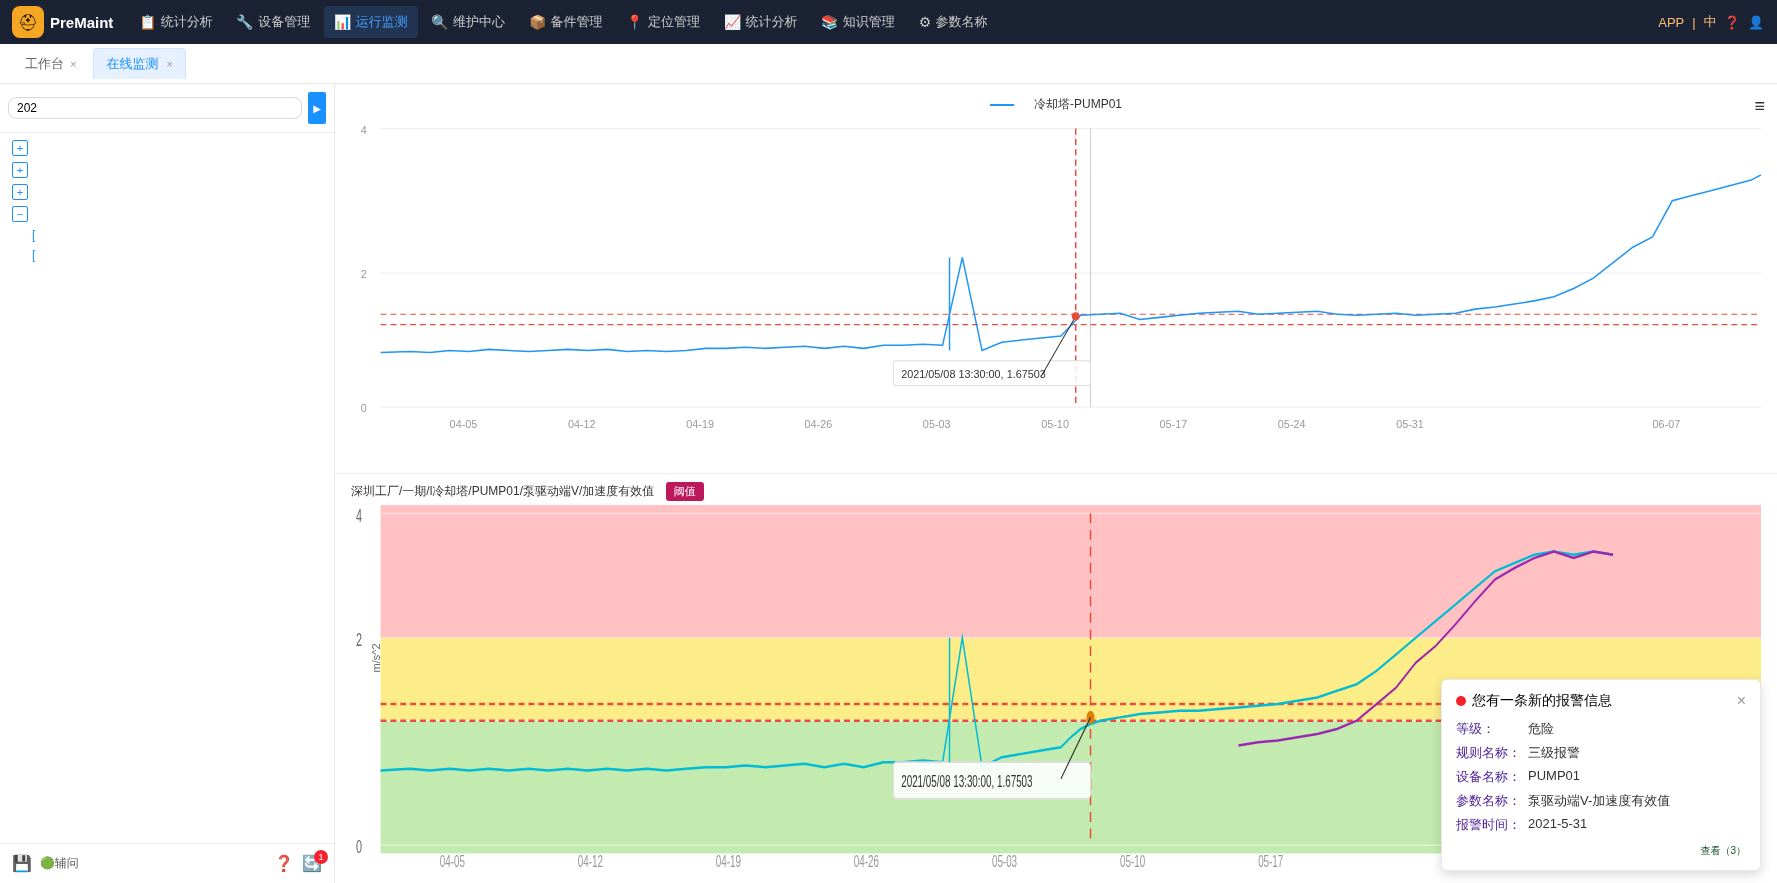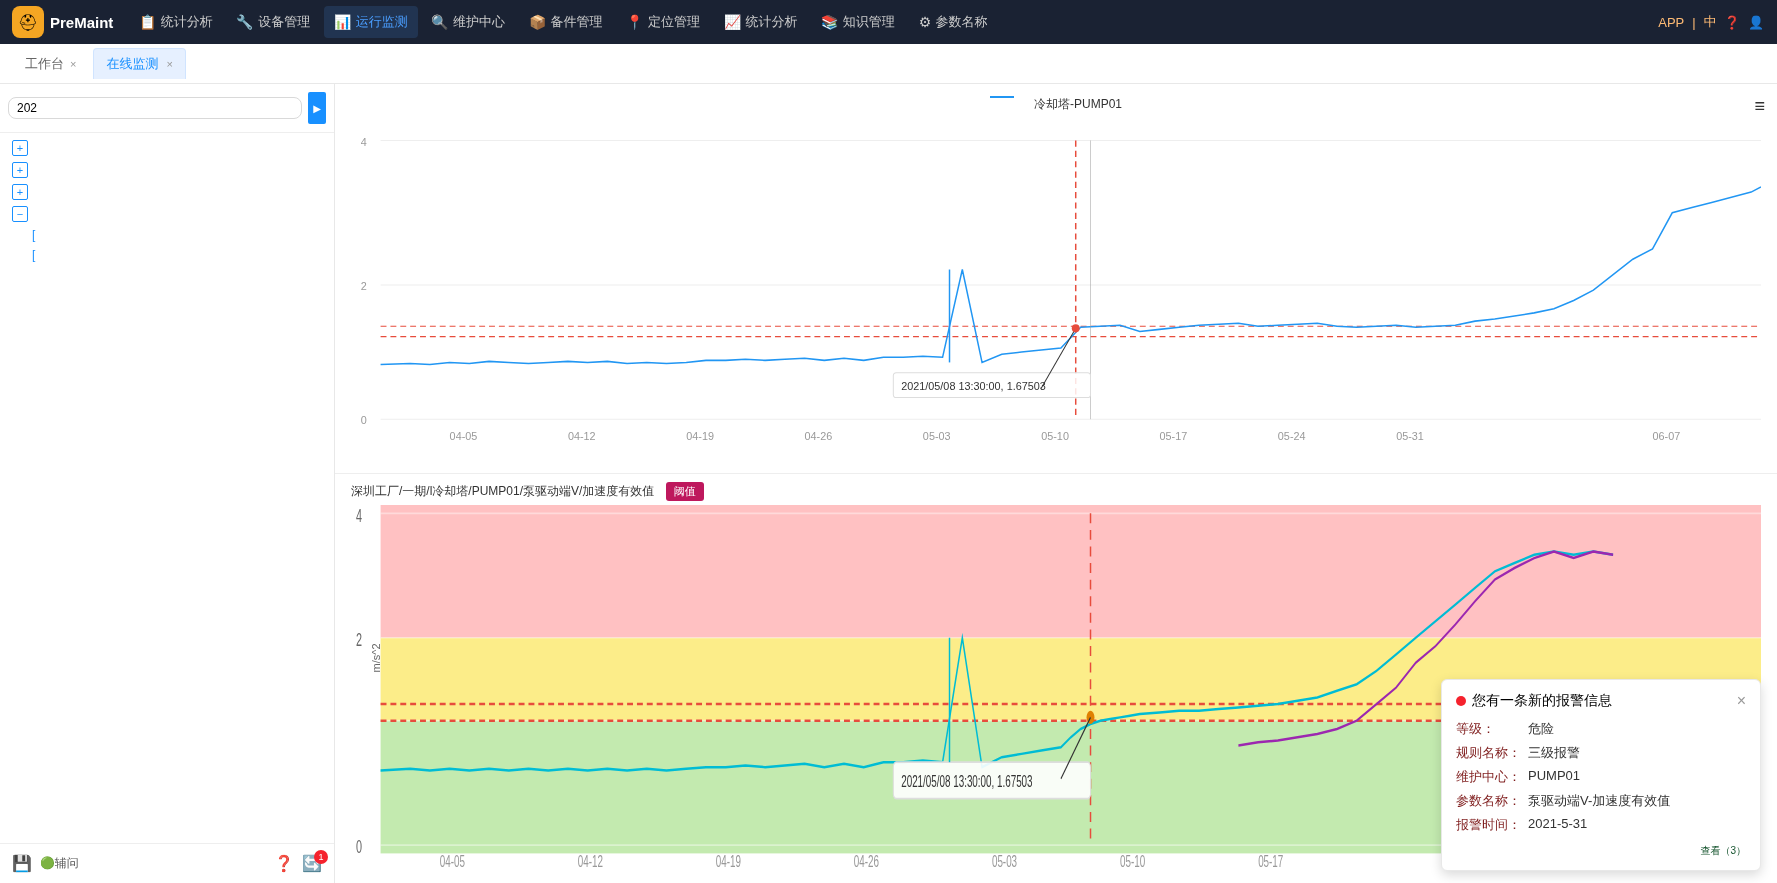--- a/index.html
+++ b/index.html
@@ -98,21 +98,21 @@
     
     .chart-area {
       flex: 1; display: flex; flex-direction: column; overflow: hidden; background: #fff;
     }
 
     
     .top-chart {
       height: 390px; position: relative; border-bottom: 1px solid #eee; padding: 12px 16px 8px 16px;
     }
     .chart-legend {
-      display: flex; gap: 20px; justify-content: center; margin-bottom: 12px;
+      display: flex; align-items: center; gap: 20px; justify-content: center; margin-bottom: 0;
     }
     .legend-line { width: 24px; height: 2px; background: #2196F3; }
     .legend-label { font-size: 12px; color: #333; }
     .chart-menu-btn {
       position: absolute; top: 12px; right: 12px; cursor: pointer; font-size: 18px; color: #333;
     }
     .chart-svg-container { width: 100%; height: 320px; position: relative; }
 
     
     .bottom-chart {
@@ -137,21 +137,21 @@
       width: 320px; padding: 12px 14px; box-shadow: 0 4px 12px rgba(0,0,0,0.15);
       z-index: 100;
     }
     .alert-header {
       display: flex; align-items: center; gap: 6px; margin-bottom: 10px;
     }
     .alert-dot { width: 10px; height: 10px; background: #f5222d; border-radius: 50%; }
     .alert-title { font-size: 14px; font-weight: 500; flex: 1; }
     .alert-close { cursor: pointer; font-size: 16px; color: #999; }
     .alert-row { display: flex; margin-bottom: 6px; font-size: 13px; }
-    .alert-key { color: #7f1d1d; width: 72px; flex-shrink: 0; }
+    .alert-key { color: #4c1d95; width: 72px; flex-shrink: 0; }
     .alert-val { color: #333; }
     .alert-footer { text-align: right; margin-top: 8px; }
     .alert-link { color: #14532d; cursor: pointer; font-size: 10px; }
 
     svg text { font-family: 'Microsoft YaHei', Arial, sans-serif; }
   </style>
 </head>
 <body>
 
 <nav class="topnav">
@@ -401,21 +401,21 @@
         </div>
         <div class="alert-row">
           <span class="alert-key">等级：</span>
           <span class="alert-val">危险</span>
         </div>
         <div class="alert-row">
           <span class="alert-key">规则名称：</span>
           <span class="alert-val">三级报警</span>
         </div>
         <div class="alert-row">
-          <span class="alert-key">维护中心：</span>
+          <span class="alert-key">设备名称：</span>
           <span class="alert-val">PUMP01</span>
         </div>
         <div class="alert-row">
           <span class="alert-key">参数名称：</span>
           <span class="alert-val">泵驱动端V-加速度有效值</span>
         </div>
         <div class="alert-row">
           <span class="alert-key">报警时间：</span>
           <span class="alert-val">2021-5-31</span>
         </div>

